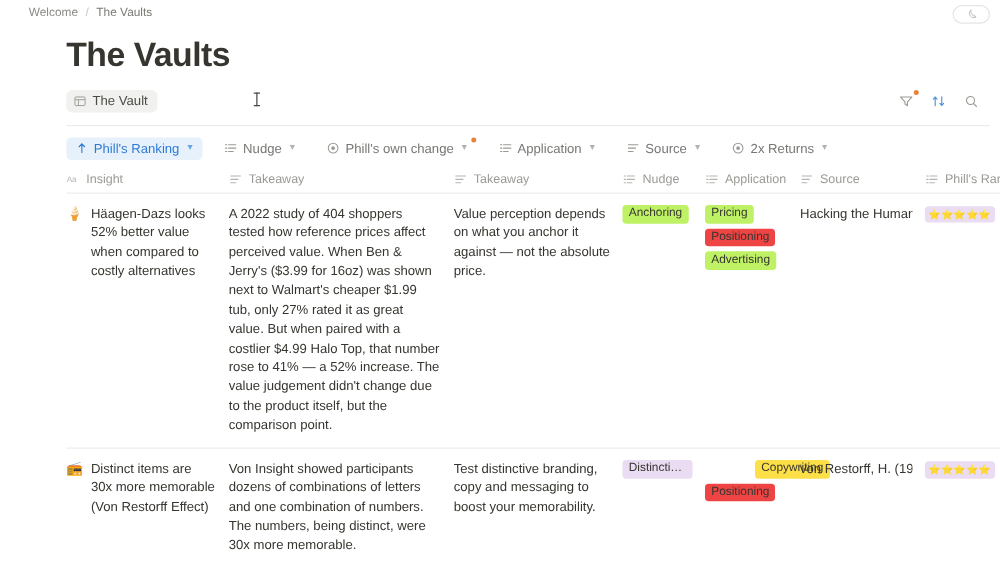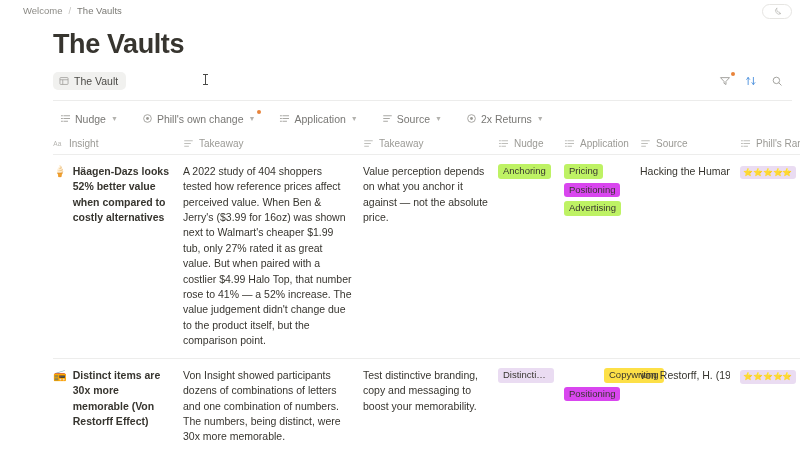--- a/index.html
+++ b/index.html
@@ -134,39 +134,39 @@
     vertical-align: top;
     padding: 9px 10px 9px 0;
     border-bottom: 1px solid #ededec;
     font-size: 10.5px;
     line-height: 1.47;
     color: #37352f;
   }
 
   .insight-cell { display: flex; gap: 6px; }
   .row-emoji { font-size: 11px; line-height: 1.4; flex: 0 0 auto; }
-  .insight-text { font-weight: 700; color: #37352f; }
+  .insight-text { font-weight: 400; color: #37352f; }
 
   .finding-text, .takeaway-text { color: #37352f; }
 
   .tags { display: flex; flex-direction: column; align-items: flex-start; gap: 4px; }
   .tag {
     display: inline-block;
     font-size: 9.5px;
     line-height: 1.35;
     padding: 1px 5px;
     border-radius: 3px;
     max-width: 100%;
     overflow: hidden;
     text-overflow: ellipsis;
     white-space: nowrap;
     color: #37352f;
   }
   .t-gray   { background: #bef264; }
-  .t-orange { background: #d946ef; }
+  .t-orange { background: #ef4444; }
   .t-purple { background: #eadcf2; }
   .t-yellow { background: #fde047; margin-left: 40px; }
 
   .source-cell { color: #37352f; white-space: nowrap; overflow: hidden; text-overflow: clip; }
 
   .rank-chip {
     display: inline-block;
     background: #eadcf2;
     border-radius: 3px;
     padding: 1px 3px;
@@ -250,20 +250,29 @@
         </div>
       </div>
     </div>
   </div>
 
   <div class="view-divider"></div>
   <div class="caret"></div>
 
   <div class="page-inner">
     <div class="filterbar" id="filterbar">
+        <div class="fchip active">
+          <span class="fi">
+            <svg width="11" height="11" viewBox="0 0 16 16">
+              <path d="M8 13V3M8 3 4.8 6.4M8 3l3.2 3.4" fill="none" stroke="#2f7bd4" stroke-width="1.3" stroke-linecap="round" stroke-linejoin="round"></path>
+            </svg>
+          </span>
+          <span>Phill's Ranking</span>
+          <span class="chev">▼</span>
+        </div>
         <div class="fchip">
           <span class="fi">
             <svg width="11" height="11" viewBox="0 0 16 16">
               <path d="M2 4h1.6M2 8h1.6M2 12h1.6M5.6 4H14M5.6 8H14M5.6 12H11" stroke="#9b9a95" stroke-width="1.25" stroke-linecap="round"></path>
             </svg>
           </span>
           <span>Nudge</span>
           <span class="chev">▼</span>
         </div>
         <div class="fchip">

